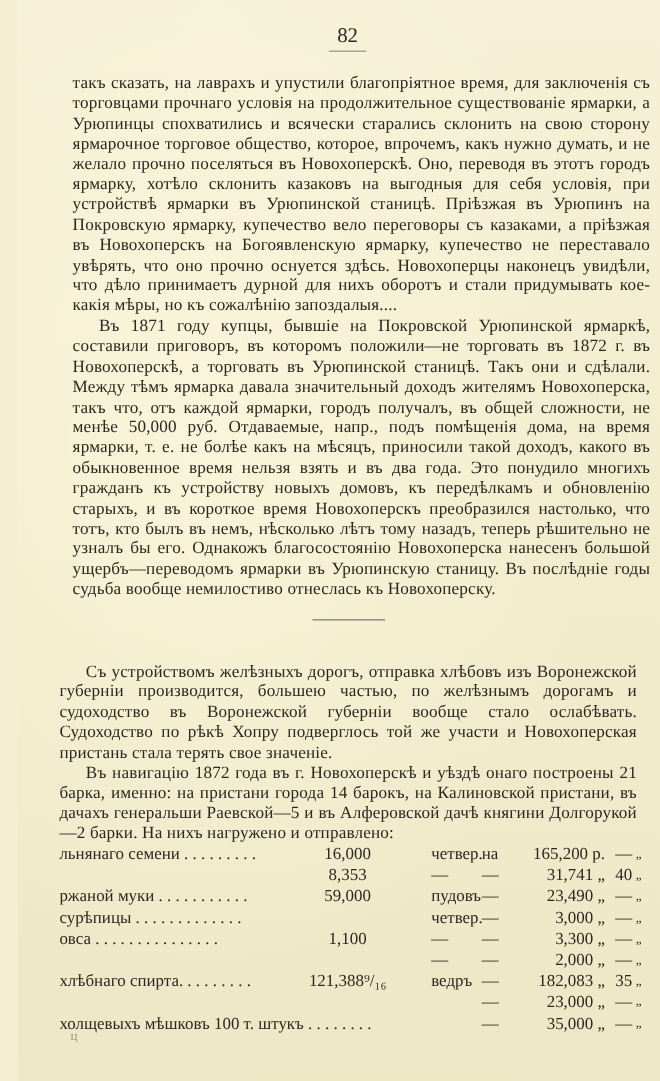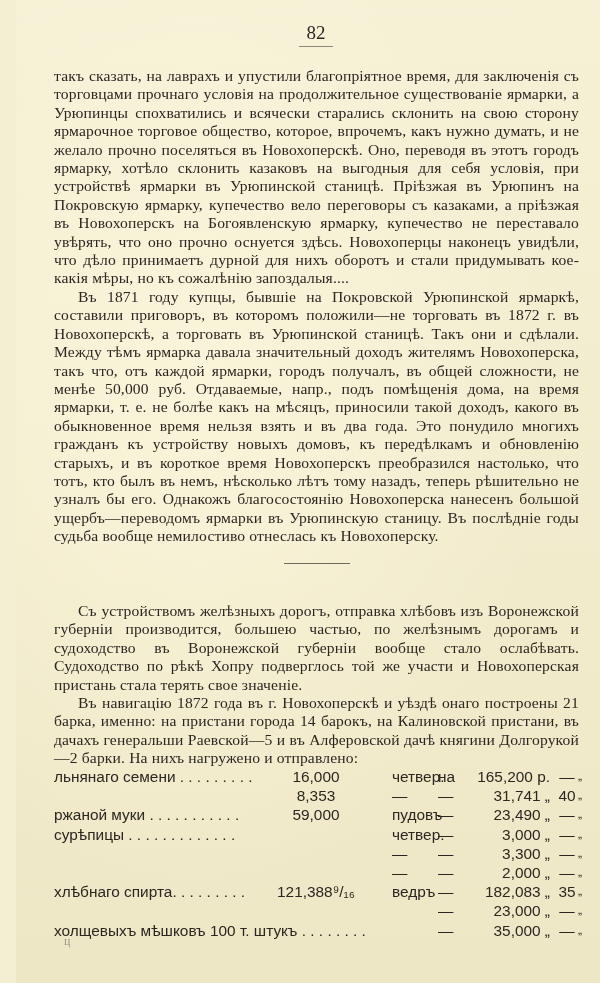--- a/index.html
+++ b/index.html
@@ -51,35 +51,35 @@
       color: #2b2720;
       letter-spacing: 0.15px;
     }
     .body-text p {
       margin: 0;
       text-indent: 0;
     }
     .body-text p.indent {
       text-indent: 24px;
     }
-    #para-block-1 { top: 67px; }
+    #para-block-1 { top: 67px; margin-left: 12px; }
     #para-block-2 { top: 602px; }
     .section-divider {
       position: absolute;
       top: 563px;
       left: 268px;
       width: 66px;
       border-top: 1px solid #6f6a60;
     }
     .table {
       position: absolute;
       left: 38px;
       top: 767px;
       width: 530px;
-      font-family: Liberation Sans, sans-serif;
+      font-family: Liberation Serif, serif;
       font-size: 15.4px;
       line-height: 19.2px;
       color: #2b2720;
     }
     .row {
       position: relative;
       height: 19.2px;
       white-space: nowrap;
     }
     .row span { position: absolute; top: 0; }
@@ -148,20 +148,22 @@
     </div>
     <div class="row">
       <span class="c-item">сурѣпицы . . . . . . . . . . . . .</span>
       <span class="c-unit">четвер.</span>
       <span class="c-na">—</span>
       <span class="c-sum">3,000 „</span>
       <span class="c-kop">—</span>
       <span class="c-end">„</span>
     </div>
     <div class="row">
+      <span class="c-item">овса . . . . . . . . . . . . . . .</span>
+      <span class="c-qty">1,100</span>
       <span class="c-unit">—</span>
       <span class="c-na">—</span>
       <span class="c-sum">3,300 „</span>
       <span class="c-kop">—</span>
       <span class="c-end">„</span>
     </div>
     <div class="row">
       <span class="c-unit">—</span>
       <span class="c-na">—</span>
       <span class="c-sum">2,000 „</span>

